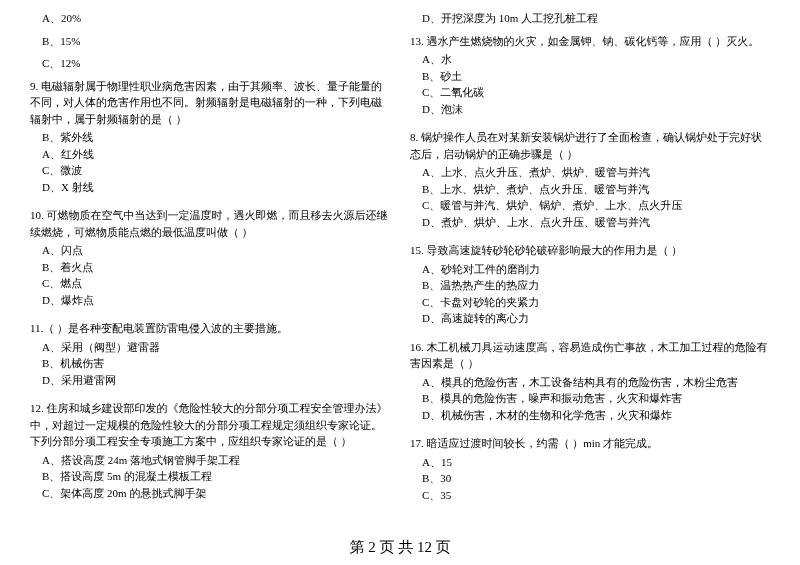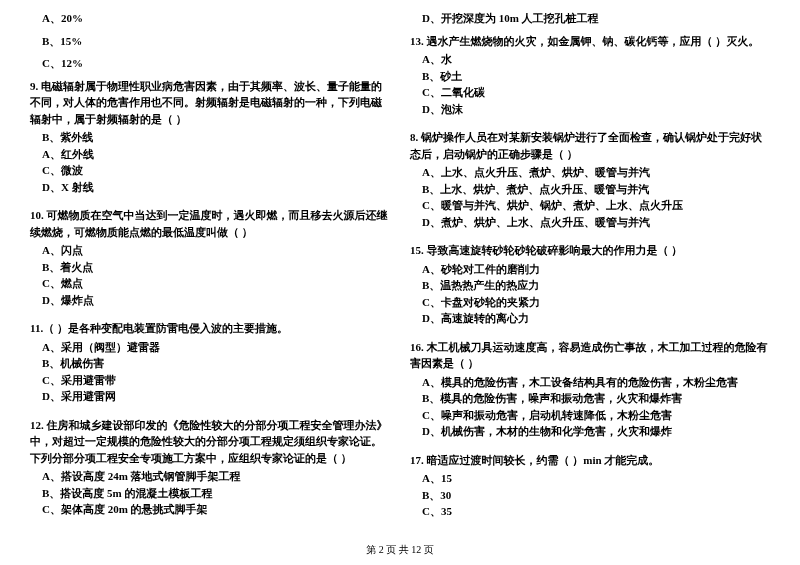--- a/index.html
+++ b/index.html
@@ -24,41 +24,40 @@
     }
     .columns {
       display: flex;
       gap: 20px;
     }
     .col {
       flex: 1;
       display: flex;
       flex-direction: column;
       gap: 6px;
-      font-weight: bold;
     }
     .question-block {
       margin-bottom: 6px;
     }
     .question-text {
       line-height: 1.5;
       text-indent: 0;
       margin-bottom: 2px;
     }
     .option {
       line-height: 1.5;
       margin-left: 12px;
     }
     .footer {
       position: absolute;
       bottom: 8px;
       left: 0;
       right: 0;
       text-align: center;
-      font-size: 10px;
+      font-size: 15px;
     }
   </style>
 </head>
 <body>
 
 <div class="page">
   <div class="columns">
     <div class="col" id="left-col">
         <div class="option">A、20%</div>
         <div class="option">B、15%</div>
@@ -74,21 +73,20 @@
           <div class="question-text">10. 可燃物质在空气中当达到一定温度时，遇火即燃，而且移去火源后还继续燃烧，可燃物质能点燃的最低温度叫做（   ）</div>
           <div class="option">A、闪点</div>
           <div class="option">B、着火点</div>
           <div class="option">C、燃点</div>
           <div class="option">D、爆炸点</div>
         </div>
         <div class="question-block">
           <div class="question-text">11.（   ）是各种变配电装置防雷电侵入波的主要措施。</div>
           <div class="option">A、采用（阀型）避雷器</div>
           <div class="option">B、机械伤害</div>
-          <div class="option">C、采用避雷带</div>
           <div class="option">D、采用避雷网</div>
         </div>
         <div class="question-block">
           <div class="question-text">12. 住房和城乡建设部印发的《危险性较大的分部分项工程安全管理办法》中，对超过一定规模的危险性较大的分部分项工程规定须组织专家论证。下列分部分项工程安全专项施工方案中，应组织专家论证的是（   ）</div>
           <div class="option">A、搭设高度 24m 落地式钢管脚手架工程</div>
           <div class="option">B、搭设高度 5m 的混凝土模板工程</div>
           <div class="option">C、架体高度 20m 的悬挑式脚手架</div>
         </div>
       </div>
     <div class="col" id="right-col">
@@ -111,21 +109,20 @@
           <div class="question-text">15. 导致高速旋转砂轮砂轮破碎影响最大的作用力是（   ）</div>
           <div class="option">A、砂轮对工件的磨削力</div>
           <div class="option">B、温热热产生的热应力</div>
           <div class="option">C、卡盘对砂轮的夹紧力</div>
           <div class="option">D、高速旋转的离心力</div>
         </div>
         <div class="question-block">
           <div class="question-text">16. 木工机械刀具运动速度高，容易造成伤亡事故，木工加工过程的危险有害因素是（   ）</div>
           <div class="option">A、模具的危险伤害，木工设备结构具有的危险伤害，木粉尘危害</div>
           <div class="option">B、模具的危险伤害，噪声和振动危害，火灾和爆炸害</div>
-          <div class="option">C、噪声和振动危害，启动机转速降低，木粉尘危害</div>
           <div class="option">D、机械伤害，木材的生物和化学危害，火灾和爆炸</div>
         </div>
         <div class="question-block">
           <div class="question-text">17. 暗适应过渡时间较长，约需（   ）min 才能完成。</div>
           <div class="option">A、15</div>
           <div class="option">B、30</div>
           <div class="option">C、35</div>
         </div>
       </div>
   </div>

